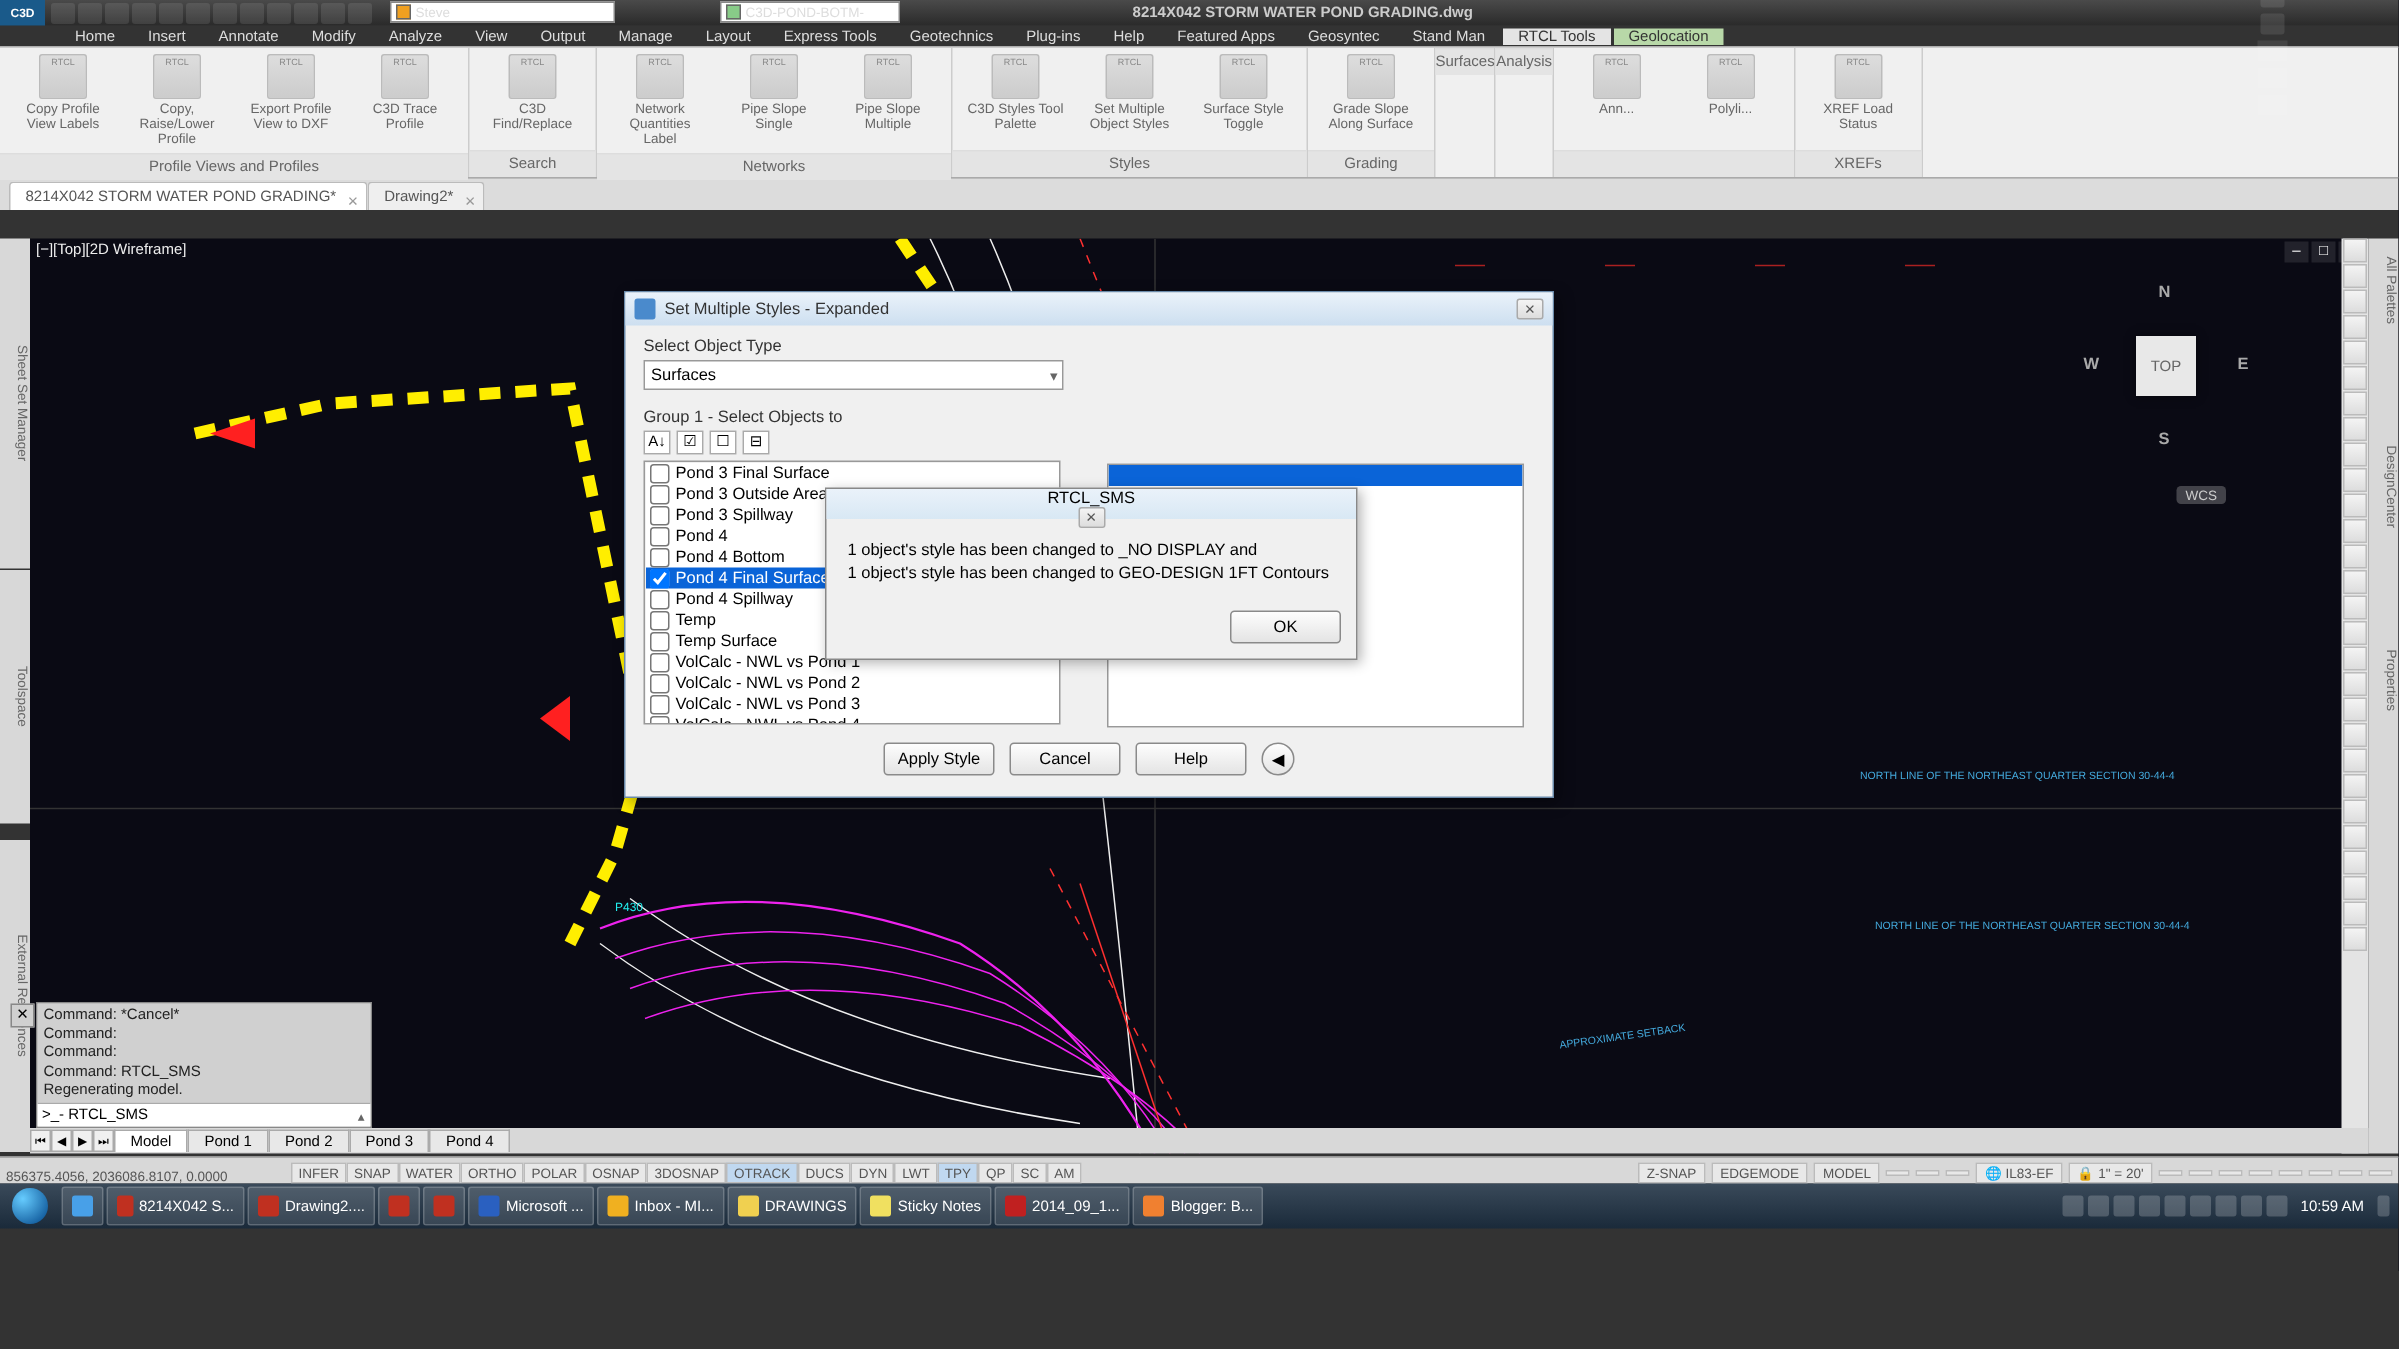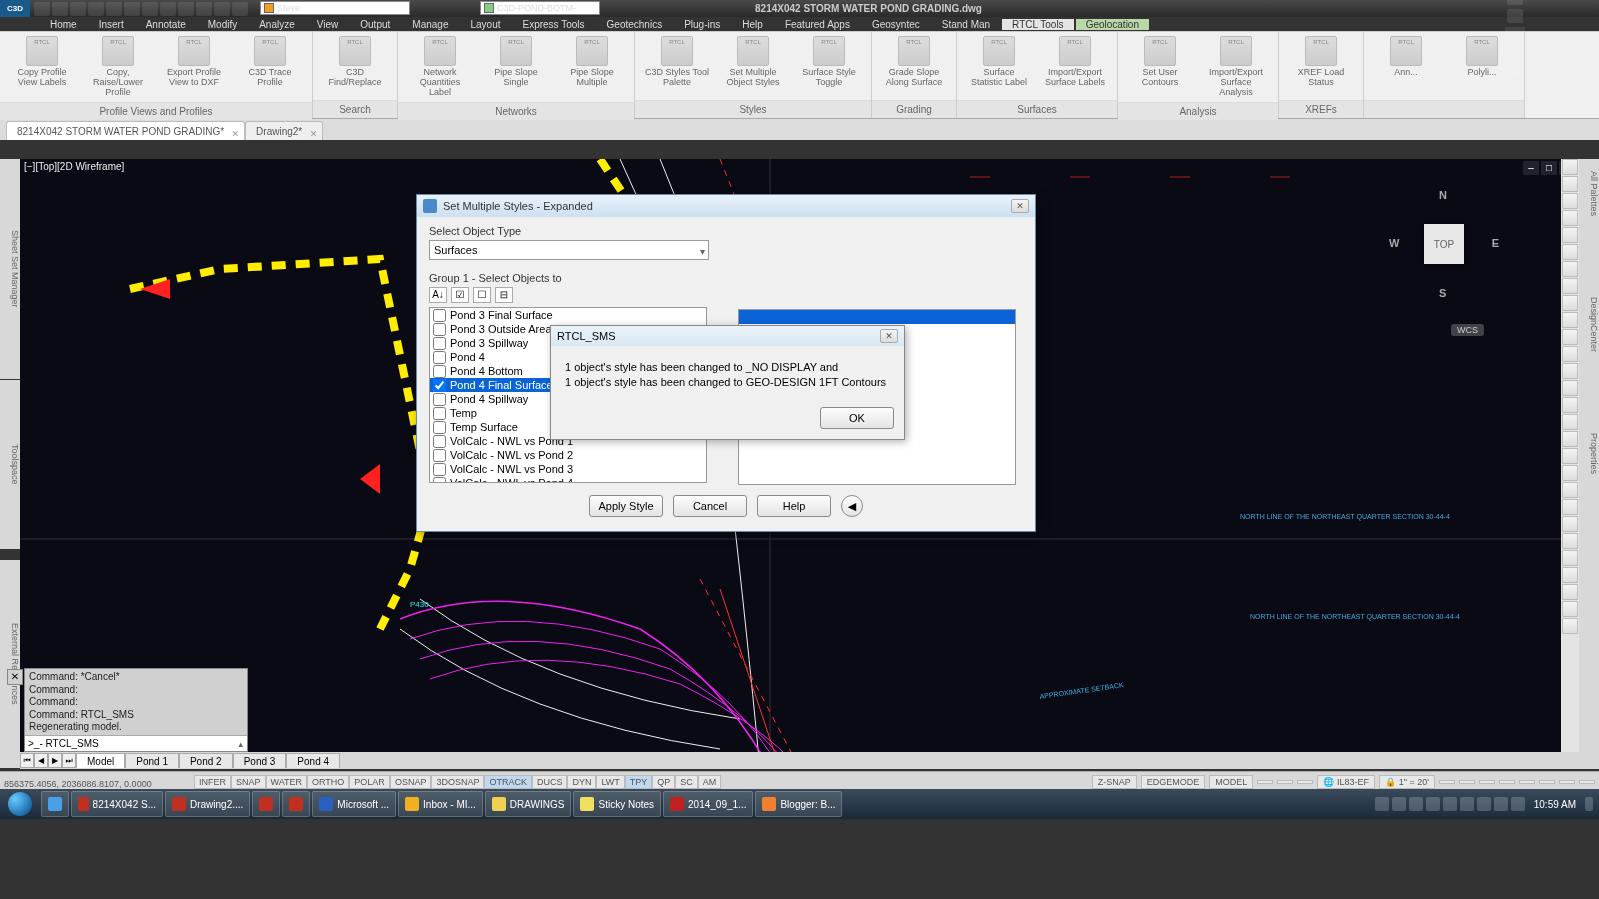--- a/index.html
+++ b/index.html
@@ -76,21 +76,21 @@
 .tm-btn { width: 18px; height: 16px; border: 1px solid #aaa; background: #fff; font-size: 10px; text-align: center; line-height: 14px; }
 .listbox { width: 278px; height: 176px; background: #fff; border: 1px solid #999; overflow-y: scroll; font-size: 11px; }
 .li { display: flex; align-items: center; gap: 4px; padding: 0 3px; height: 14px; }
 .li input { margin: 0; }
 .li.sel { background: #0a64d8; color: #fff; }
 .dlg-btns { display: flex; justify-content: center; gap: 10px; padding: 10px 0 6px; }
 .btn { min-width: 74px; height: 22px; background: linear-gradient(#fdfdfd,#e4e4e4); border: 1px solid #8a8a8a; border-radius: 3px; font-size: 11px; }
 .btn.round { min-width: 22px; width: 22px; border-radius: 11px; }
 
 .subdialog { position: absolute; background: #f0f0f0; border: 1px solid #888; box-shadow: 2px 2px 8px rgba(0,0,0,.3); }
-.sub-title { height: 20px; background: linear-gradient(#eaf2fa,#d8e8f4); padding: 0 6px; display: flex; align-items: center; font-size: 11px; }
+.sub-title { height: 20px; background: linear-gradient(#eaf2fa,#d8e8f4); padding: 0 6px; display: flex; align-items: center; font-size: 11px; flex-direction: column; }
 .sub-body { padding: 14px 14px 10px; font-size: 11px; line-height: 1.4; }
 .sub-btns { display: flex; justify-content: flex-end; padding: 6px 10px 10px; }
 
 
 .cmdwin { position: absolute; left: 24px; bottom: 131px; width: 224px; background: #d0d0d0; border: 1px solid #888; }
 .cmdwin .x { position: absolute; left: -18px; top: 0; width: 16px; height: 16px; background: #d0d0d0; border: 1px solid #888; text-align: center; font-size: 10px; line-height: 14px; }
 .cmd-output { height: 66px; padding: 2px 4px; font-family: "Courier New", monospace; font-size: 10px; line-height: 1.25; color: #222; background:#d0d0d0; overflow:hidden; }
 .cmd-input { height: 16px; background: #fff; border-top: 1px solid #aaa; display: flex; align-items: center; padding: 0 3px; font-family: "Courier New", monospace; font-size: 10px; }
 .cmd-input .arrow { position:absolute; right:4px; font-size:9px; color:#666; }
 
@@ -254,66 +254,46 @@
     <div class="ribbon-panel">
       <div class="ribbon-btns">
         <div class="ribbon-btn">
           <div class="rb-icon"></div>
           <div class="rb-label">Grade Slope Along Surface</div>
         </div>
       </div>
       <div class="ribbon-title">Grading</div>
     </div>
     <div class="ribbon-panel">
+      <div class="ribbon-title">Surfaces</div>
+    </div>
+    <div class="ribbon-panel">
+      <div class="ribbon-title">Analysis</div>
+    </div>
+    <div class="ribbon-panel">
       <div class="ribbon-btns">
         <div class="ribbon-btn">
           <div class="rb-icon"></div>
-          <div class="rb-label">Surface Statistic Label</div>
-        </div>
-        <div class="ribbon-btn">
-          <div class="rb-icon"></div>
-          <div class="rb-label">Import/Export Surface Labels</div>
-        </div>
-      </div>
-      <div class="ribbon-title">Surfaces</div>
+          <div class="rb-label">Ann...</div>
+        </div>
+        <div class="ribbon-btn">
+          <div class="rb-icon"></div>
+          <div class="rb-label">Polyli...</div>
+        </div>
+      </div>
+      <div class="ribbon-title"></div>
     </div>
     <div class="ribbon-panel">
       <div class="ribbon-btns">
         <div class="ribbon-btn">
           <div class="rb-icon"></div>
-          <div class="rb-label">Set User Contours</div>
-        </div>
-        <div class="ribbon-btn">
-          <div class="rb-icon"></div>
-          <div class="rb-label">Import/Export Surface Analysis</div>
-        </div>
-      </div>
-      <div class="ribbon-title">Analysis</div>
-    </div>
-    <div class="ribbon-panel">
-      <div class="ribbon-btns">
-        <div class="ribbon-btn">
-          <div class="rb-icon"></div>
           <div class="rb-label">XREF Load Status</div>
         </div>
       </div>
       <div class="ribbon-title">XREFs</div>
-    </div>
-    <div class="ribbon-panel">
-      <div class="ribbon-btns">
-        <div class="ribbon-btn">
-          <div class="rb-icon"></div>
-          <div class="rb-label">Ann...</div>
-        </div>
-        <div class="ribbon-btn">
-          <div class="rb-icon"></div>
-          <div class="rb-label">Polyli...</div>
-        </div>
-      </div>
-      <div class="ribbon-title"></div>
     </div>
   </div>
 
 <div class="doctabs" id="doctabs">
     <div class="doctab active">8214X042 STORM WATER POND GRADING*<span class="x">✕</span></div>
     <div class="doctab">Drawing2*<span class="x">✕</span></div>
   </div>
 
 <div class="side-panel side-left" style="bottom:520px;top:159px;">Sheet Set Manager</div>
 <div class="side-panel side-left" style="top:380px;bottom:350px;">Toolspace</div>

